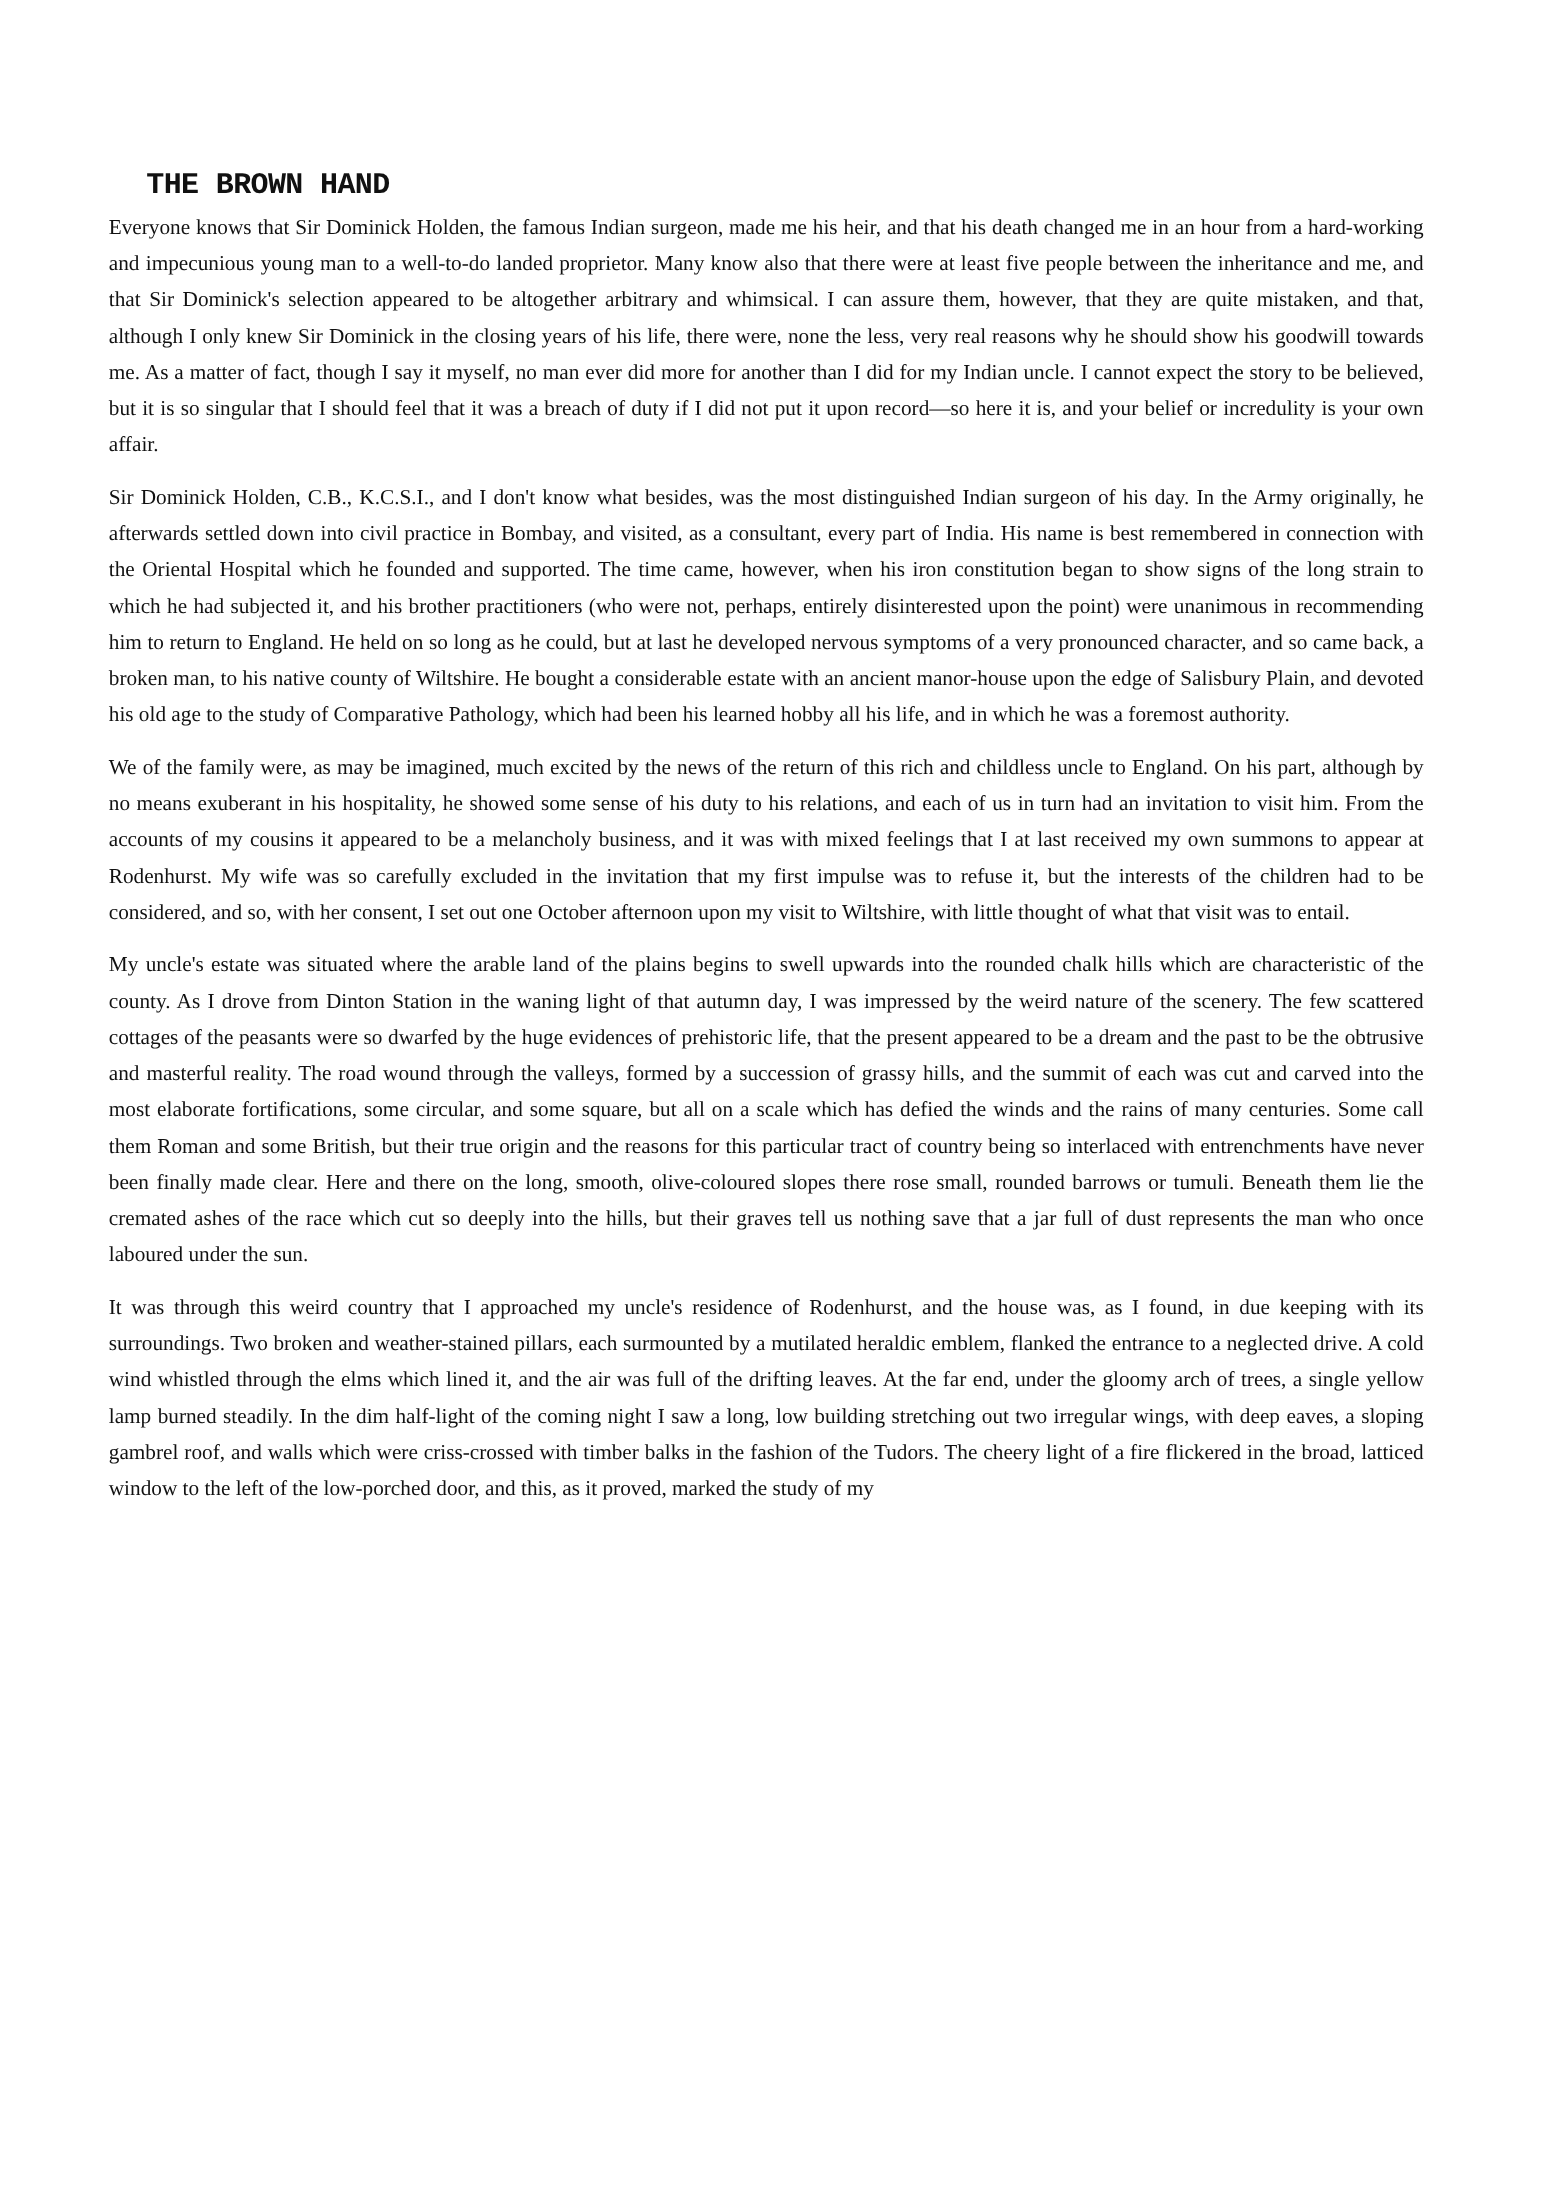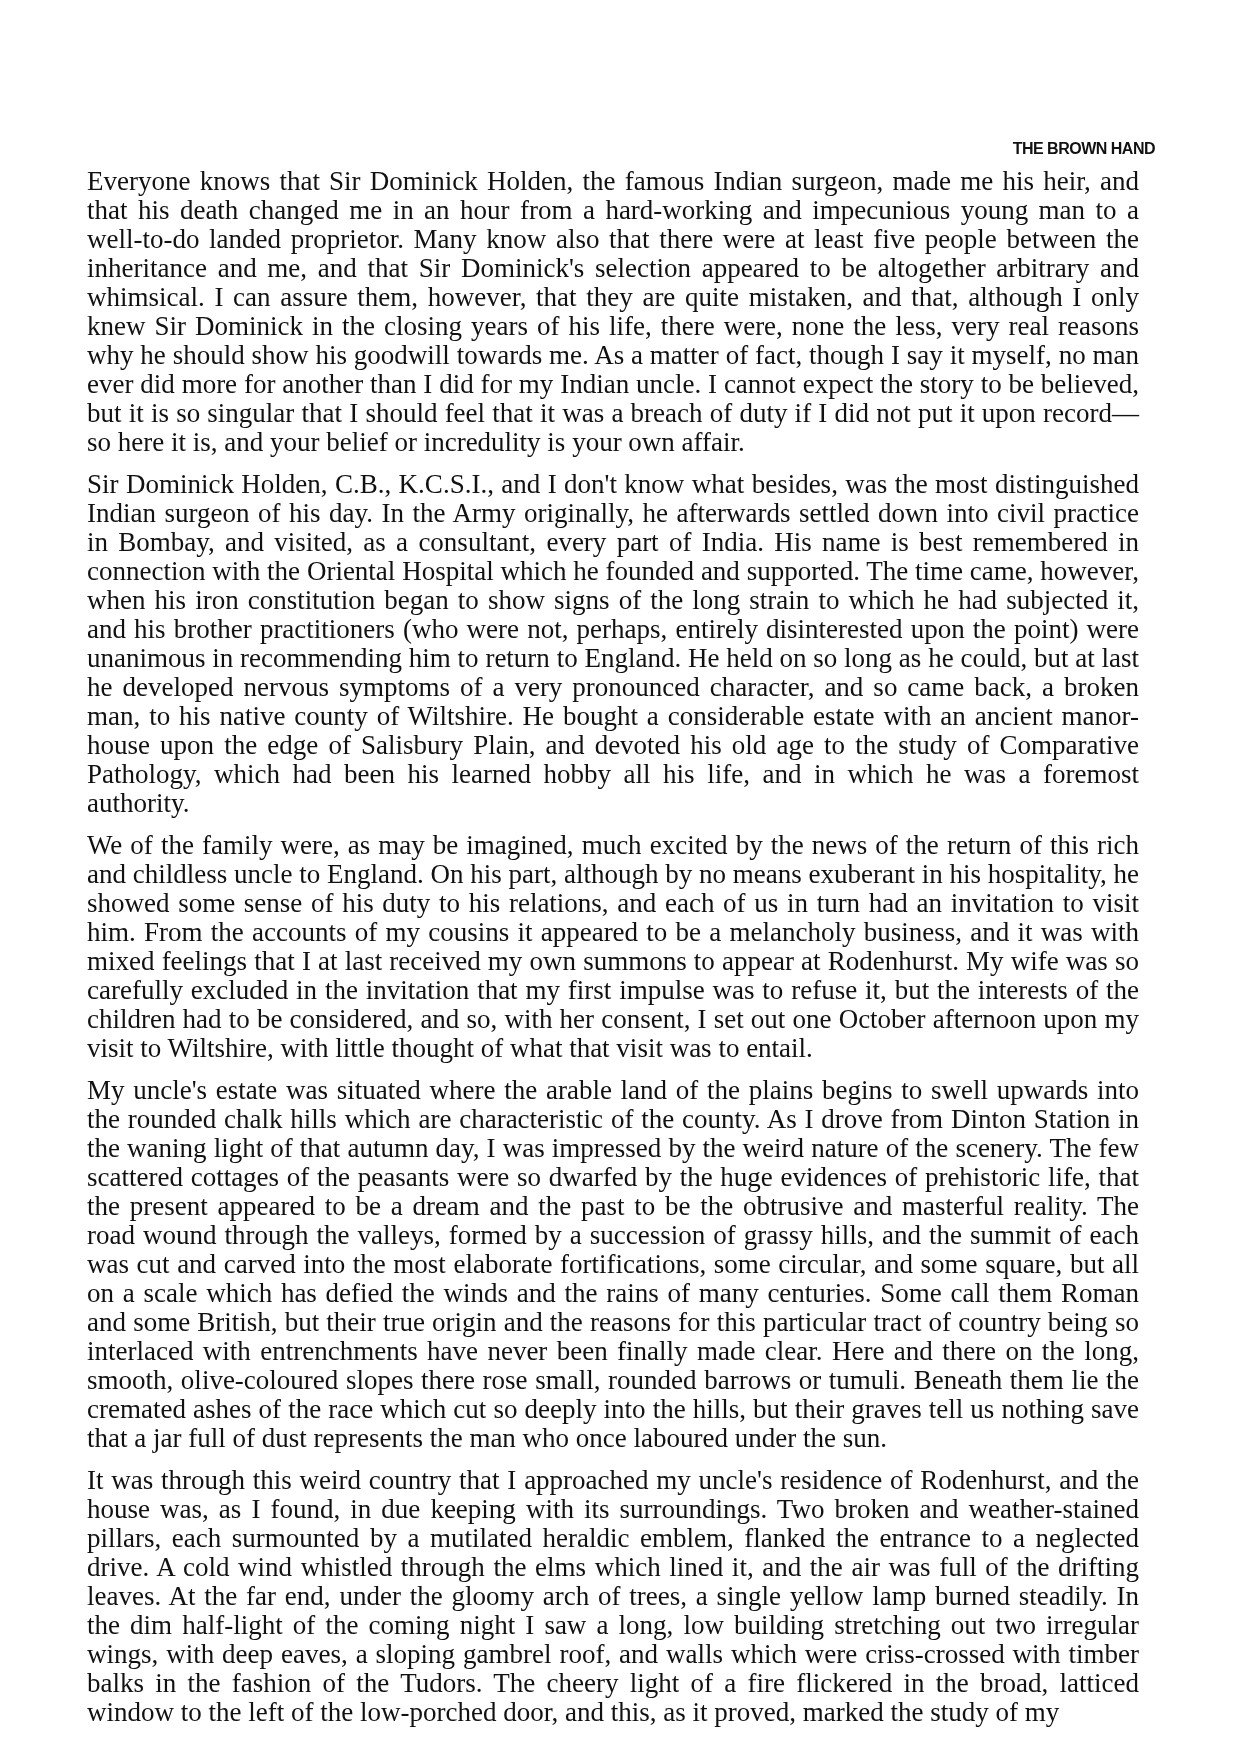--- a/index.html
+++ b/index.html
@@ -14,32 +14,32 @@
       overflow: hidden;
     }
     .page {
       position: absolute;
       left: 87px;
       top: 131px;
       width: 1068px;
       color: #111111;
     }
     .title {
-      font-family: Liberation Sans, sans-serif;
+      font-family: Liberation Mono, monospace;
       font-weight: bold;
-      font-size: 16px;
+      font-size: 24px;
       line-height: 36px;
-      text-align: right;
+      text-align: left;
       margin: 0 0 0 0;
       letter-spacing: -0.5px;
       padding-left: 30px;
     }
     .para {
       font-family: "Liberation Serif", serif;
-      font-size: 27px;
+      font-size: 17px;
       line-height: 29px;
       text-align: justify;
       margin: 0 16px 13px 0;
     }
   </style>
 </head>
 <body>
 
 <div class="page">
   <h1 class="title">THE BROWN HAND</h1>

